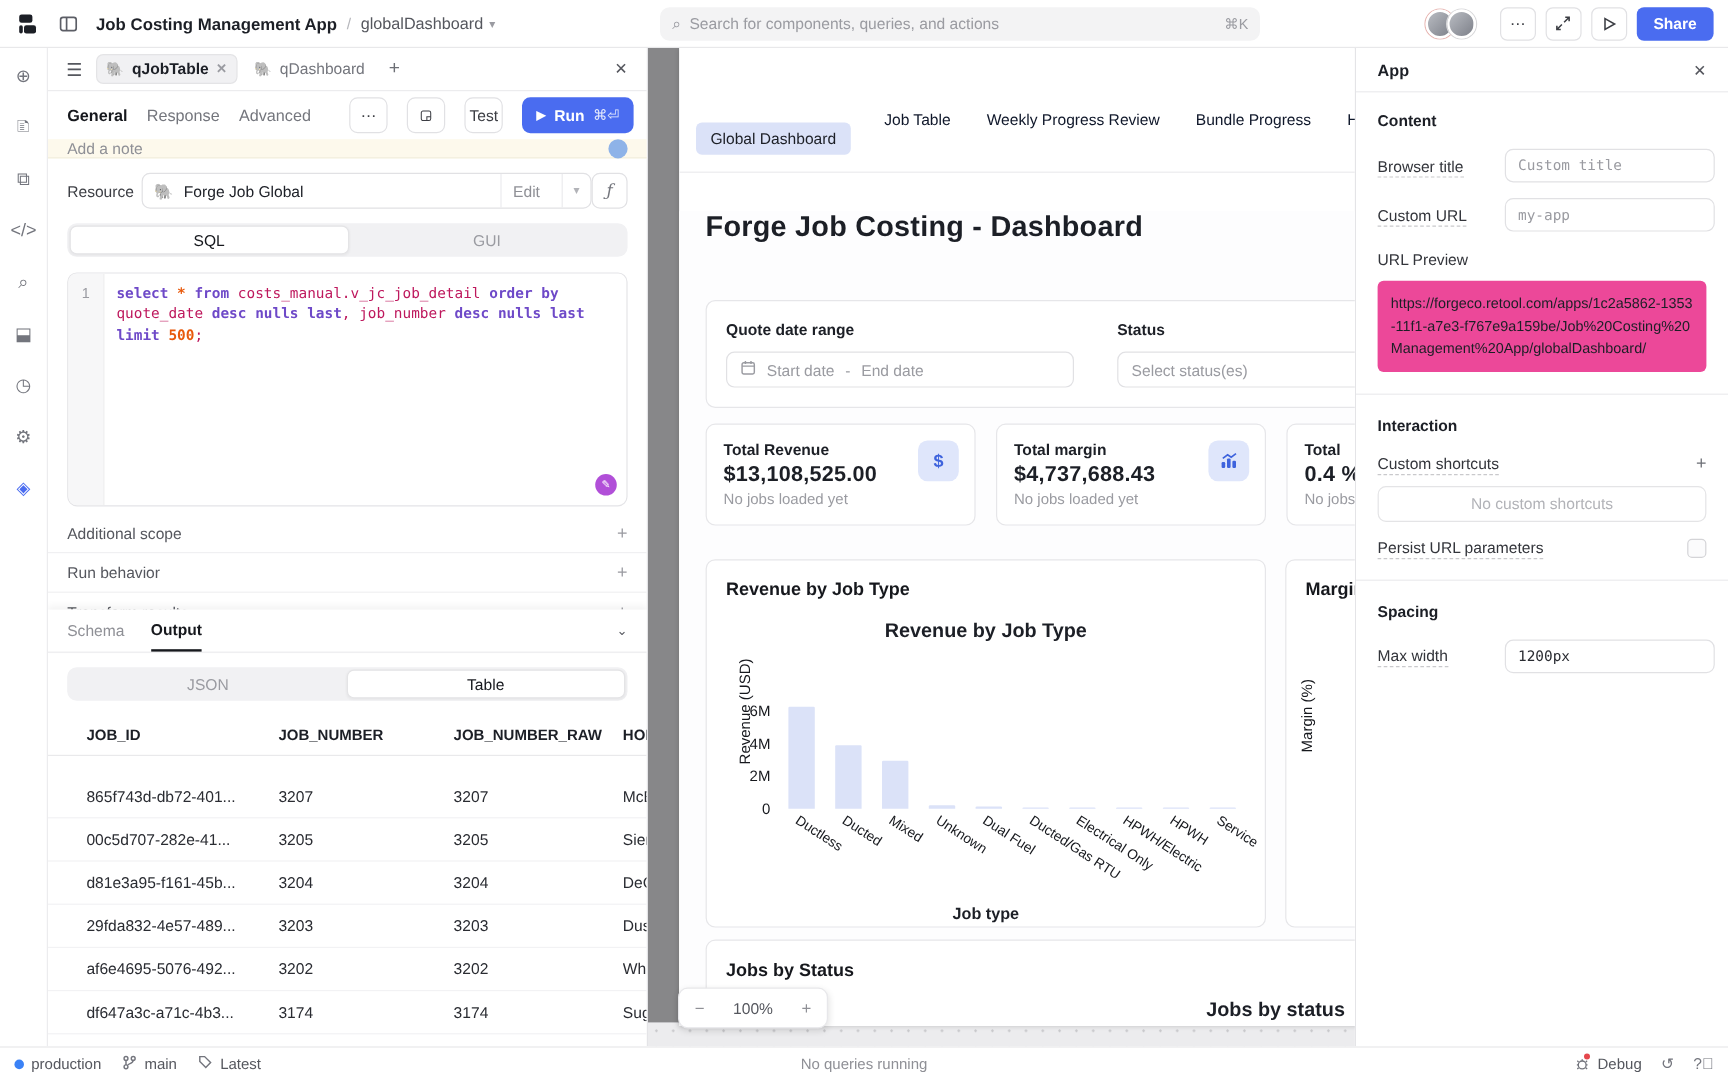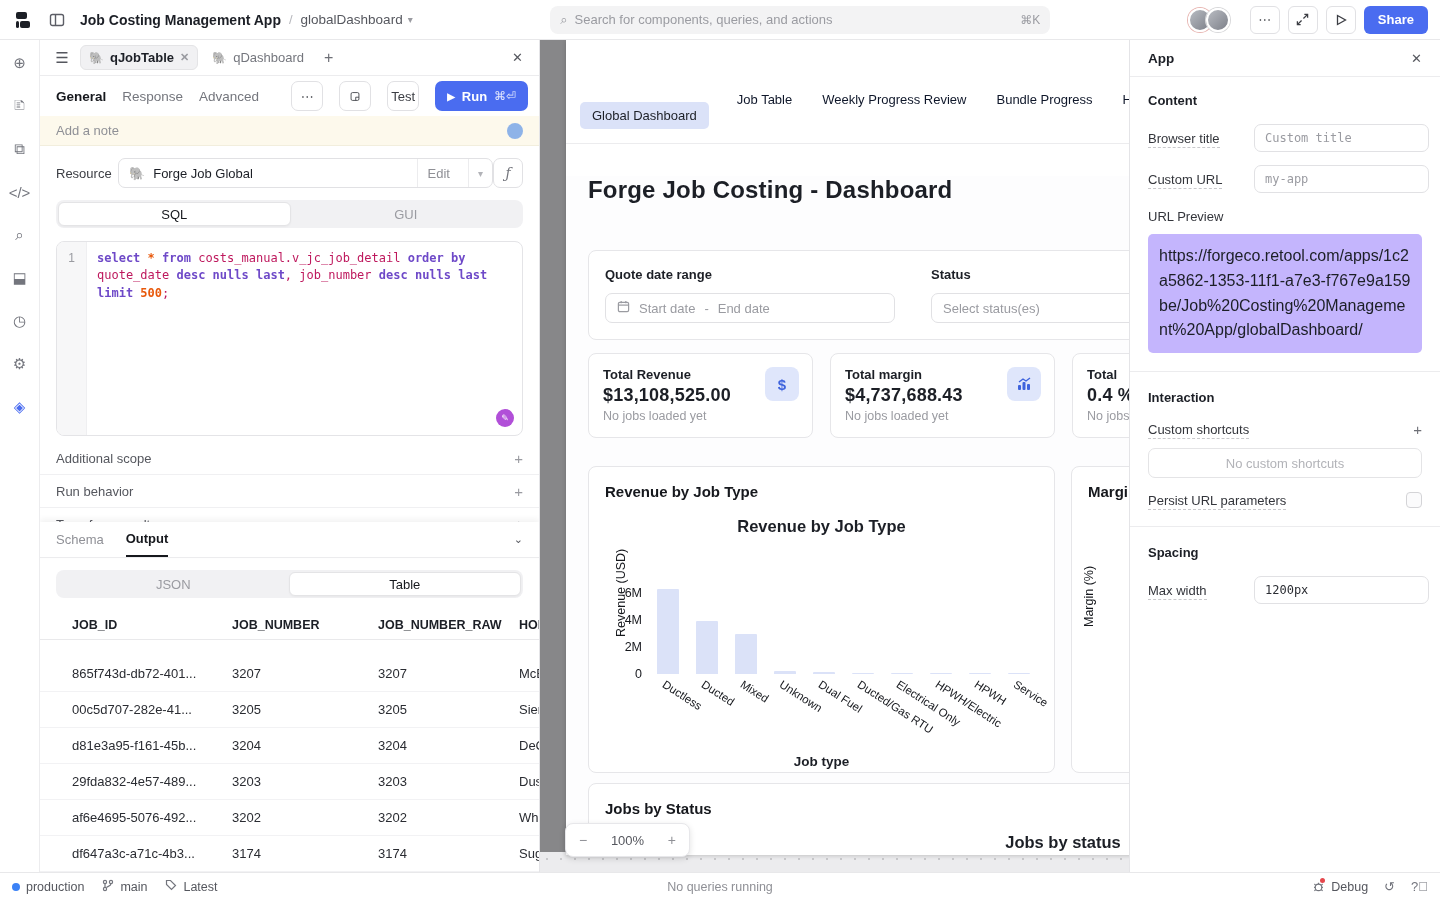--- a/index.html
+++ b/index.html
@@ -46,21 +46,21 @@
 
   .qtoolbar { height:40px; display:flex; align-items:center; padding:0 16px; gap:16px; flex:none; }
   .qmode { font-size:13.5px; color:#74767d; cursor:pointer; }
   .qmode.active { color:#16181d; font-weight:700; }
   .qtoolbar .sp { flex:1; }
   .sqbtn { height:30px; min-width:32px; border:1px solid #e1e1e4; border-radius:7px; background:#fff; display:flex; align-items:center; justify-content:center; font-size:13px; color:#3c3e44; padding:0 10px; cursor:pointer; }
   .runbtn { height:30px; background:#4a6cf0; border:none; border-radius:7px; color:#fff; font-size:13px; font-weight:700; padding:0 12px; display:flex; align-items:center; gap:7px; cursor:pointer; }
   .runbtn .kbd { font-weight:400; opacity:.85; font-size:12px; }
   .runbtn .play { font-size:10px; }
 
-  .notebar { height:30px; background:#fdf9ec; display:flex; align-items:center; padding:0 16px; font-size:13px; color:#8f9096; flex:none; border-bottom:1px solid #f2eedd; }
+  .notebar { height:16px; background:#fdf9ec; display:flex; align-items:center; padding:0 16px; font-size:13px; color:#8f9096; flex:none; border-bottom:1px solid #f2eedd; }
   .notebar .sp { flex:1; }
   .note-pin { width:16px; height:16px; border-radius:50%; background:#7aa7e8; opacity:.85; }
 
   .resource-sec { padding:12px 16px 0; flex:none; }
   .res-row { display:flex; align-items:center; gap:0; }
   .res-label { font-size:13px; color:#3c3e44; width:62px; }
   .res-select { flex:1; height:30px; border:1px solid #e1e1e4; border-radius:7px; display:flex; align-items:center; padding:0 0 0 10px; gap:8px; cursor:pointer; }
   .res-select .pgico { color:#5878b8; font-size:13px; }
   .res-name { flex:1; font-size:13px; color:#1c1f26; }
   .res-edit { font-size:13px; color:#8f9096; padding:0 10px; border-left:1px solid #ececee; align-self:stretch; display:flex; align-items:center; }
@@ -153,21 +153,21 @@
   .insp-head .sp { flex:1; }
   .insp-head .x { color:#55575e; font-size:13px; cursor:pointer; }
   .insp-body { padding:16px 18px; overflow:hidden; }
   .sec-heading { font-size:13px; font-weight:700; margin-bottom:16px; }
   .prow { display:flex; align-items:center; margin-bottom:13px; }
   .plab { width:106px; font-size:13px; color:#33353b; flex:none; }
   .plab i { font-style:normal; border-bottom:1px dashed #c9c9cc; padding-bottom:1px; }
   .pinput { flex:1; height:28px; border:1px solid #e1e1e4; border-radius:7px; padding:0 10px; font-size:12px; font-family:"DejaVu Sans Mono","Liberation Mono",monospace; color:#2a2c32; outline:none; }
   .pinput::placeholder { color:#9a9ba1; }
   .urlprev-label { font-size:13px; color:#33353b; margin:16px 0 10px; }
-  .urlprev { background:#c4b5fd; border-radius:5px; padding:10px 11px; font-size:16px; line-height:1.55; color:#1c1f26; word-break:break-all; }
+  .urlprev { background:#ec4899; border-radius:5px; padding:10px 11px; font-size:12px; line-height:1.55; color:#1c1f26; word-break:break-all; }
   .insp-divider { border-top:1px solid #ececee; margin:18px -18px; }
   .shortcut-row { display:flex; align-items:center; margin-bottom:10px; }
   .shortcut-row .sp { flex:1; }
   .plus-ico { color:#6d6f76; font-size:15px; cursor:pointer; }
   .noshort-btn { width:100%; height:30px; border:1px solid #e4e4e6; border-radius:7px; background:#fff; color:#b2b3b8; font-size:13px; display:flex; align-items:center; justify-content:center; margin-bottom:14px; }
   .checkrow { display:flex; align-items:center; }
   .checkbox { width:16px; height:16px; border:1px solid #d4d4d7; border-radius:4px; background:#fbfbfc; cursor:pointer; }
 
   
   .statusbar { position:absolute; bottom:0; left:0; right:0; height:28px; background:#fff; border-top:1px solid #e8e8ea; display:flex; align-items:center; padding:0 12px; font-size:12.5px; color:#55575e; z-index:30; }

